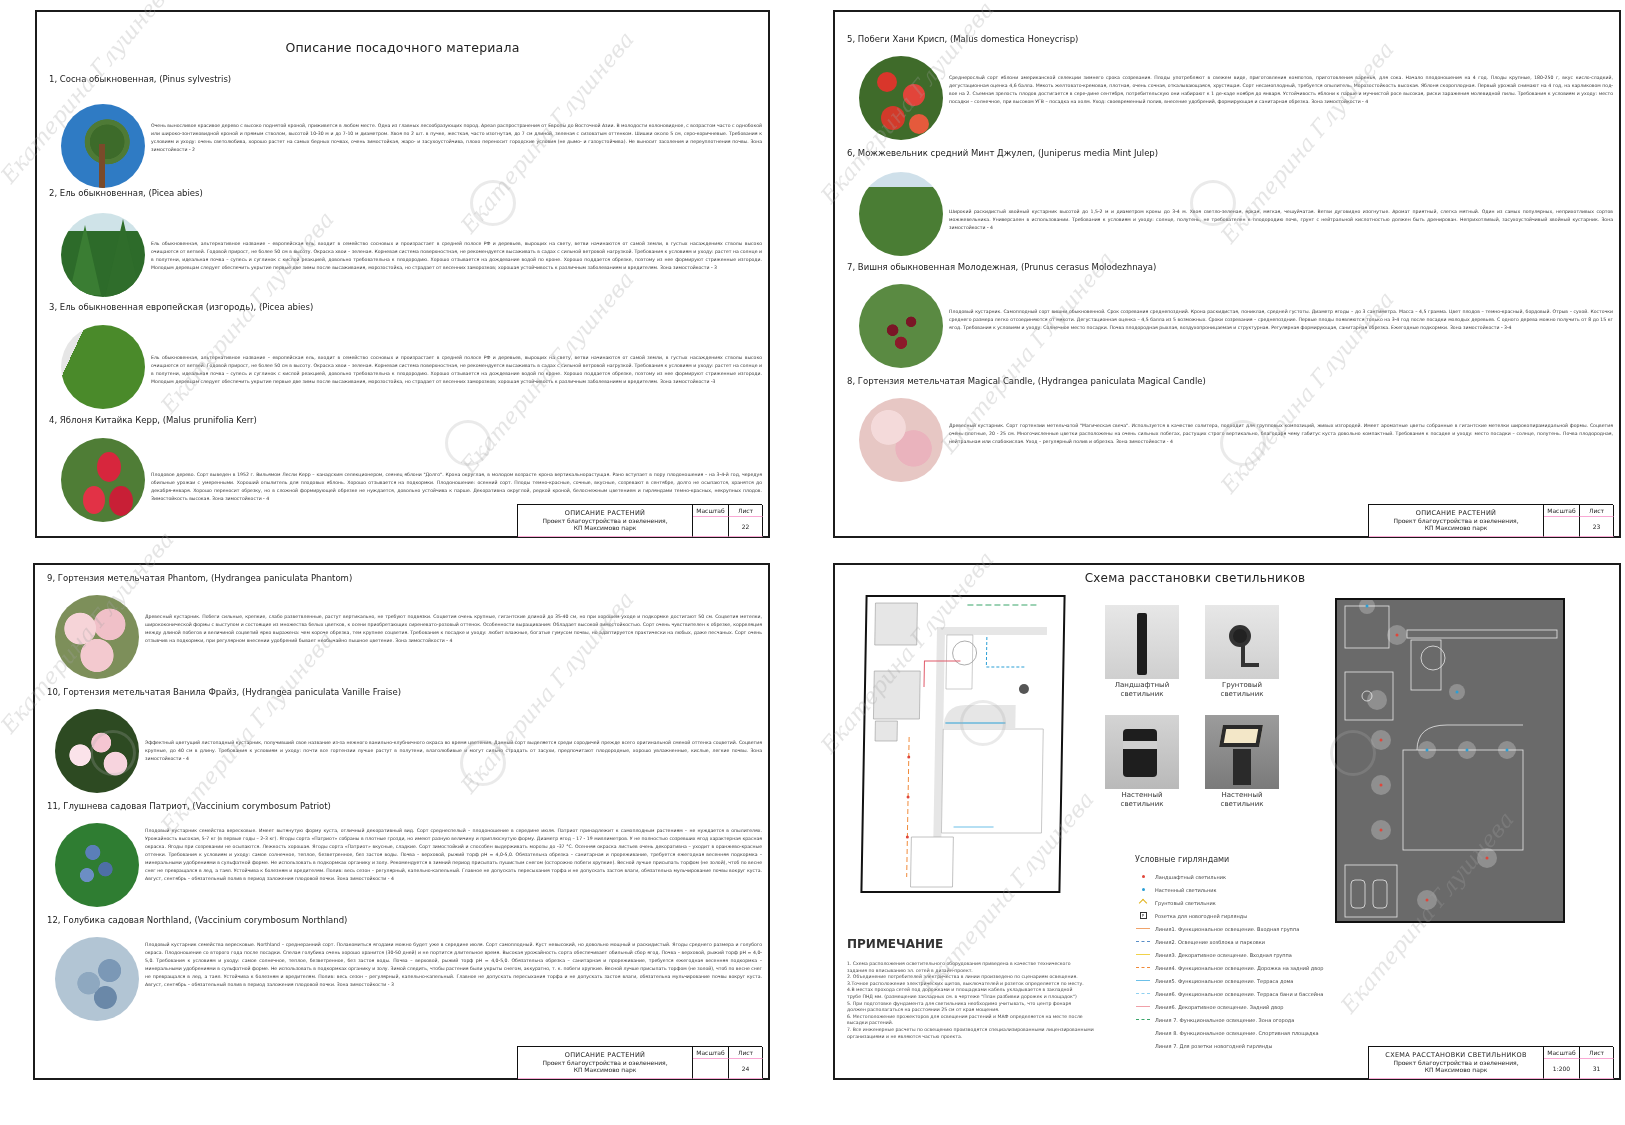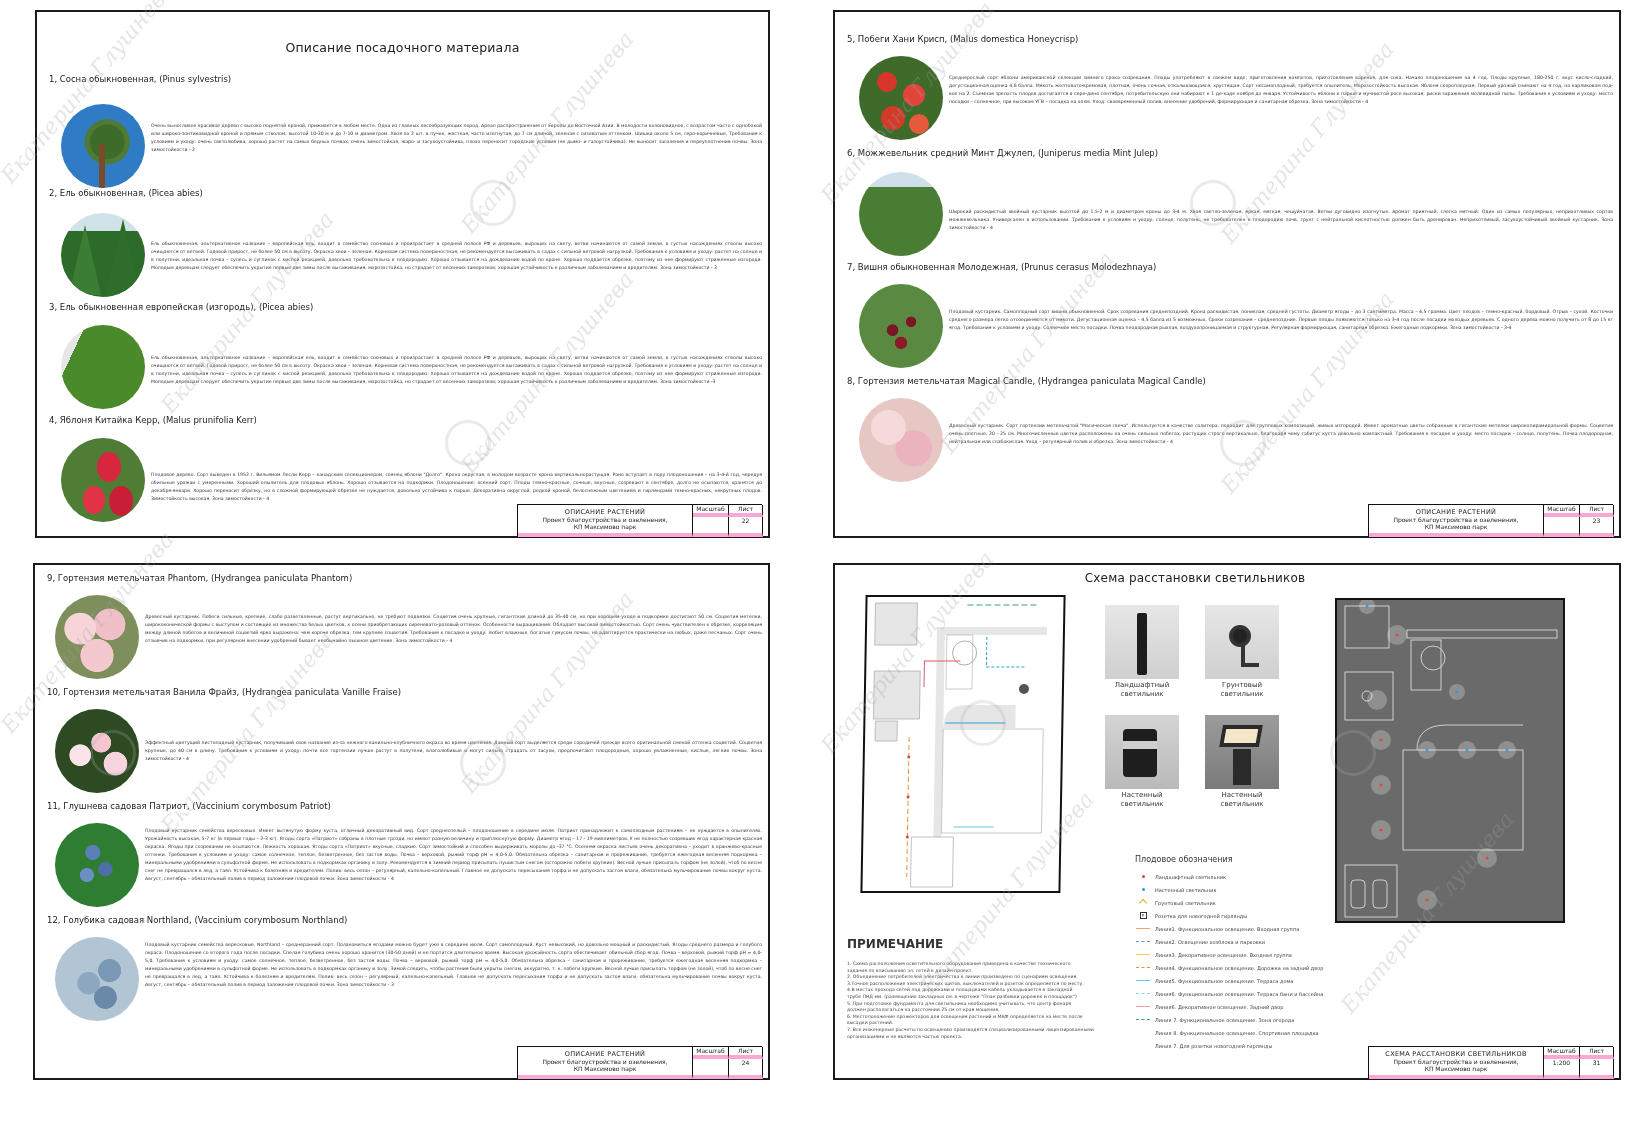--- a/index.html
+++ b/index.html
@@ -38,21 +38,21 @@
 
   .title-block {
     position: absolute; right: 6px; bottom: 0;
     width: 245px; height: 32px;
     border: 1.5px solid #111; border-bottom: none; border-right: none;
     display: grid;
     grid-template-columns: 175px 36px 34px;
     grid-template-rows: 12px 20px;
     background: #fff;
   }
-  .tb-cell { border-right: 1px solid #111; border-bottom: 4px solid #f9a8d4; font-size: 6px; display: flex; justify-content: center; text-align: center; line-height: 7px; color: #222; }
+  .tb-cell { border-right: 1px solid #111; border-bottom: 1px solid #f9a8d4; font-size: 6px; display: flex; align-items: center; justify-content: center; text-align: center; line-height: 7px; color: #222; }
   .tb-name { grid-row: 1 / span 2; flex-direction: column; }
   .tb-name .tb-sheet-title { font-size: 6.5px; letter-spacing: 0.3px; }
   .tb-name .tb-project { font-size: 6px; }
 
   .watermark {
     position: absolute; pointer-events: none;
     color: rgba(160,160,160,0.28); font-size: 22px;
     transform: rotate(-50deg); white-space: nowrap;
     font-family: "DejaVu Serif", serif; font-style: italic;
   }
@@ -307,21 +307,21 @@
           <circle cx="90" cy="300" r="1.5" fill="#e0463a"></circle>
       </g>
       <g stroke="#e8e8e8" stroke-width="0.8" fill="none">
         <rect x="14" y="280" width="14" height="28" rx="4"></rect>
         <rect x="36" y="280" width="14" height="28" rx="4"></rect>
       </g>
     </svg>
   </div>
 
   <div class="legend" style="left:300px; top:290px; width:220px;">
-    <div class="legend-title">Плодовое обозначения</div>
+    <div class="legend-title">Условные гирляндами</div>
     <div class="legend-item">
         <span class="legend-sym">
           <span style="width:3px;height:3px;border-radius:50%;background:#e0463a;display:block;"></span>
         </span>
         <span>Ландшафтный светильник</span>
       </div>
     <div class="legend-item">
         <span class="legend-sym">
           <span style="width:3px;height:3px;border-radius:50%;background:#2a9fd6;display:block;"></span>
         </span>

